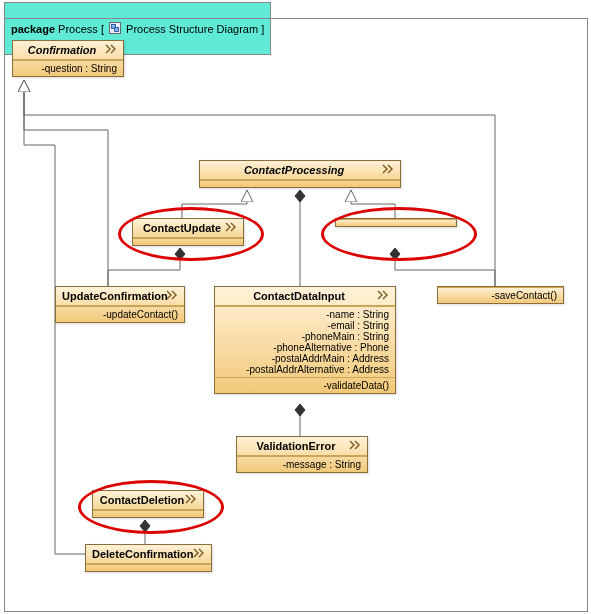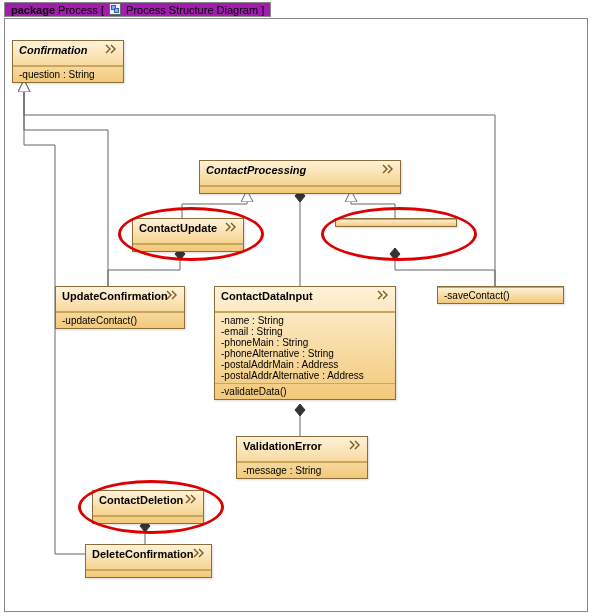--- a/index.html
+++ b/index.html
@@ -1,27 +1,27 @@
 <!DOCTYPE html>
 <html><head>
 <meta charset="utf-8">
 <style>
   html,body{margin:0;padding:0;font-family:Arial,Helvetica,sans-serif;font-size:11px;background:#fff}
   #canvas{position:relative;width:591px;height:614px;background:#fff}
   .frame{position:absolute;border:1px solid #888}
-  .tab{position:absolute;border:1px solid #888;background:#a21caf;padding:0 6px;font-size:11px}
+  .tab{position:absolute;border:1px solid #888;background:#5eead4;padding:19px 6px;font-size:11px}
   .tab b{font-weight:700}
   .tab-icon{display:inline-block;width:10px;height:10px;border:0.5px solid #666;background:#eef;margin:0 2px;vertical-align:-1px;position:relative}
   .tab-icon::before{content:"";position:absolute;left:1px;top:1px;width:3px;height:3px;background:#8af;border:0.5px solid #369}
   .tab-icon::after{content:"";position:absolute;right:1px;bottom:1px;width:3px;height:3px;background:#8af;border:0.5px solid #369}
   .box{position:absolute;border:1px solid #8a6d3b;background:linear-gradient(#fff2d8,#f2c97a);box-shadow:1px 1px 2px rgba(0,0,0,.15)}
-  .box .title{border-bottom:1px solid #c9a65a;padding:3px 18px 9px 6px;font-weight:700;font-style:italic;position:relative;white-space:nowrap}
+  .box .title{border-bottom:1px solid #c9a65a;padding:3px 18px 3px 6px;font-weight:700;font-style:italic;text-align:center;position:relative;white-space:nowrap}
   .box .title.noitalic{font-style:normal}
   .box .title .chev{position:absolute;right:4px;top:3px;width:14px;height:10px}
-  .box .section{border-top:1px solid #c9a65a;padding:2px 6px;font-size:10px;text-align:left}
+  .box .section{border-top:1px solid #c9a65a;padding:2px 6px;font-size:10px;text-align:right}
   .box .section.empty{height:6px;padding:0}
   .chev svg{display:block}
   .ellipse{position:absolute;border:3px solid #d00;border-radius:50%;pointer-events:none}
   svg.conn{position:absolute;left:0;top:0;width:591px;height:614px;pointer-events:none}
 </style>
 </head>
 <body>
 
 <div id="canvas">
 
@@ -103,21 +103,21 @@
   <div id="ContactDataInput" class="box" style="left:214px;top:286px;width:180px">
       <div class="title noitalic">ContactDataInput<span class="chev">
           <svg viewBox="0 0 14 10">
             <path d="M1 1 L5 5 L1 9 M6 1 L10 5 L6 9" stroke="#7a5b20" stroke-width="1.4" fill="none"></path>
           </svg>
         </span></div>
       <div class="section">
         <div>-name : String</div>
         <div>-email : String</div>
         <div>-phoneMain : String</div>
-        <div>-phoneAlternative : String</div>
+        <div>-phoneAlternative : Phone</div>
         <div>-postalAddrMain : Address</div>
         <div>-postalAddrAlternative : Address</div>
       </div>
       <div class="section">
         <div>-validateData()</div>
       </div>
     </div>
   <div id="SaveConfirmation" class="box" style="left:437px;top:286px;width:125px">
       <div class="section">
         <div>-saveContact()</div>

